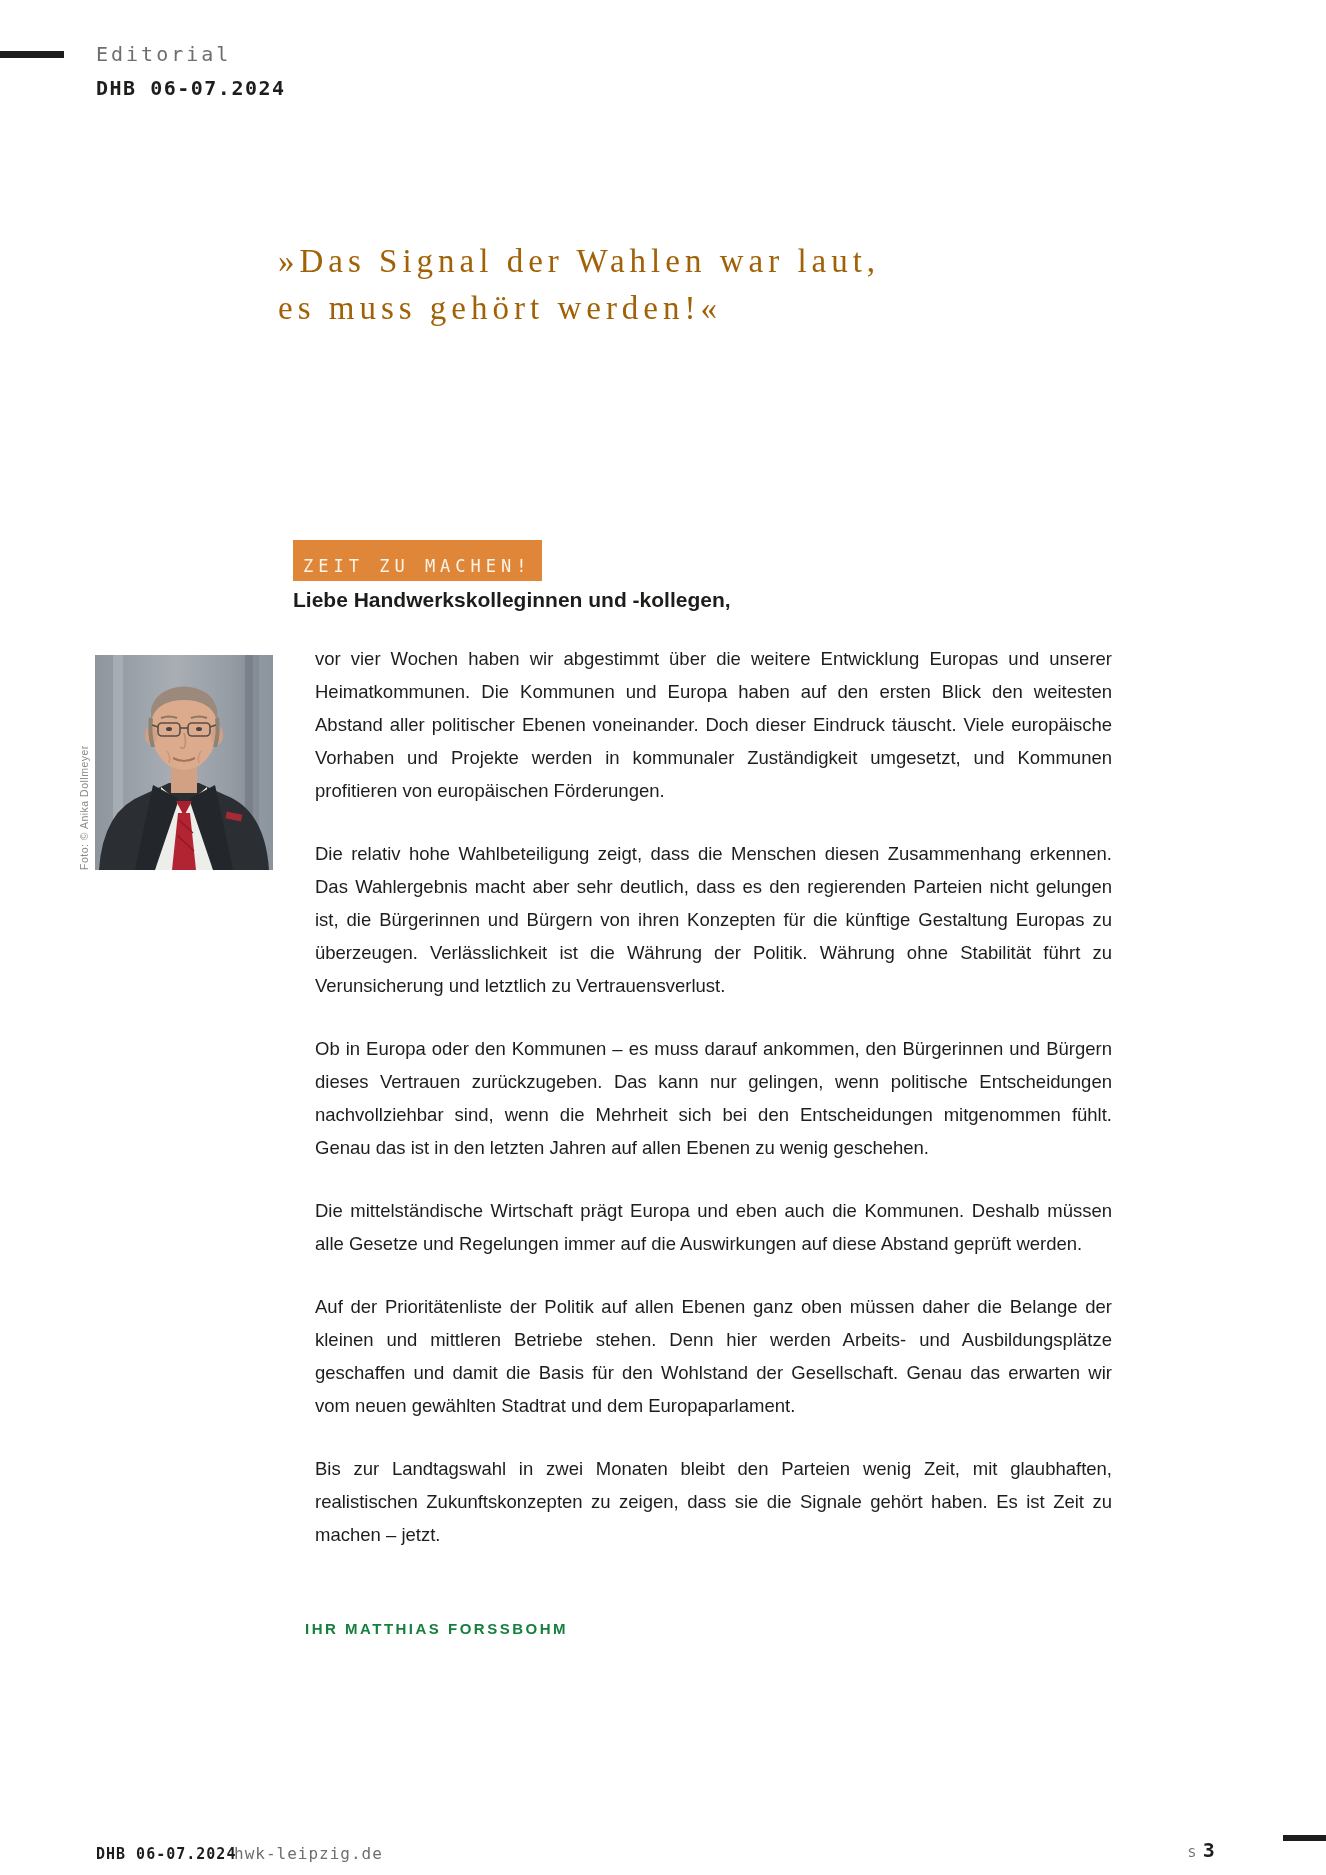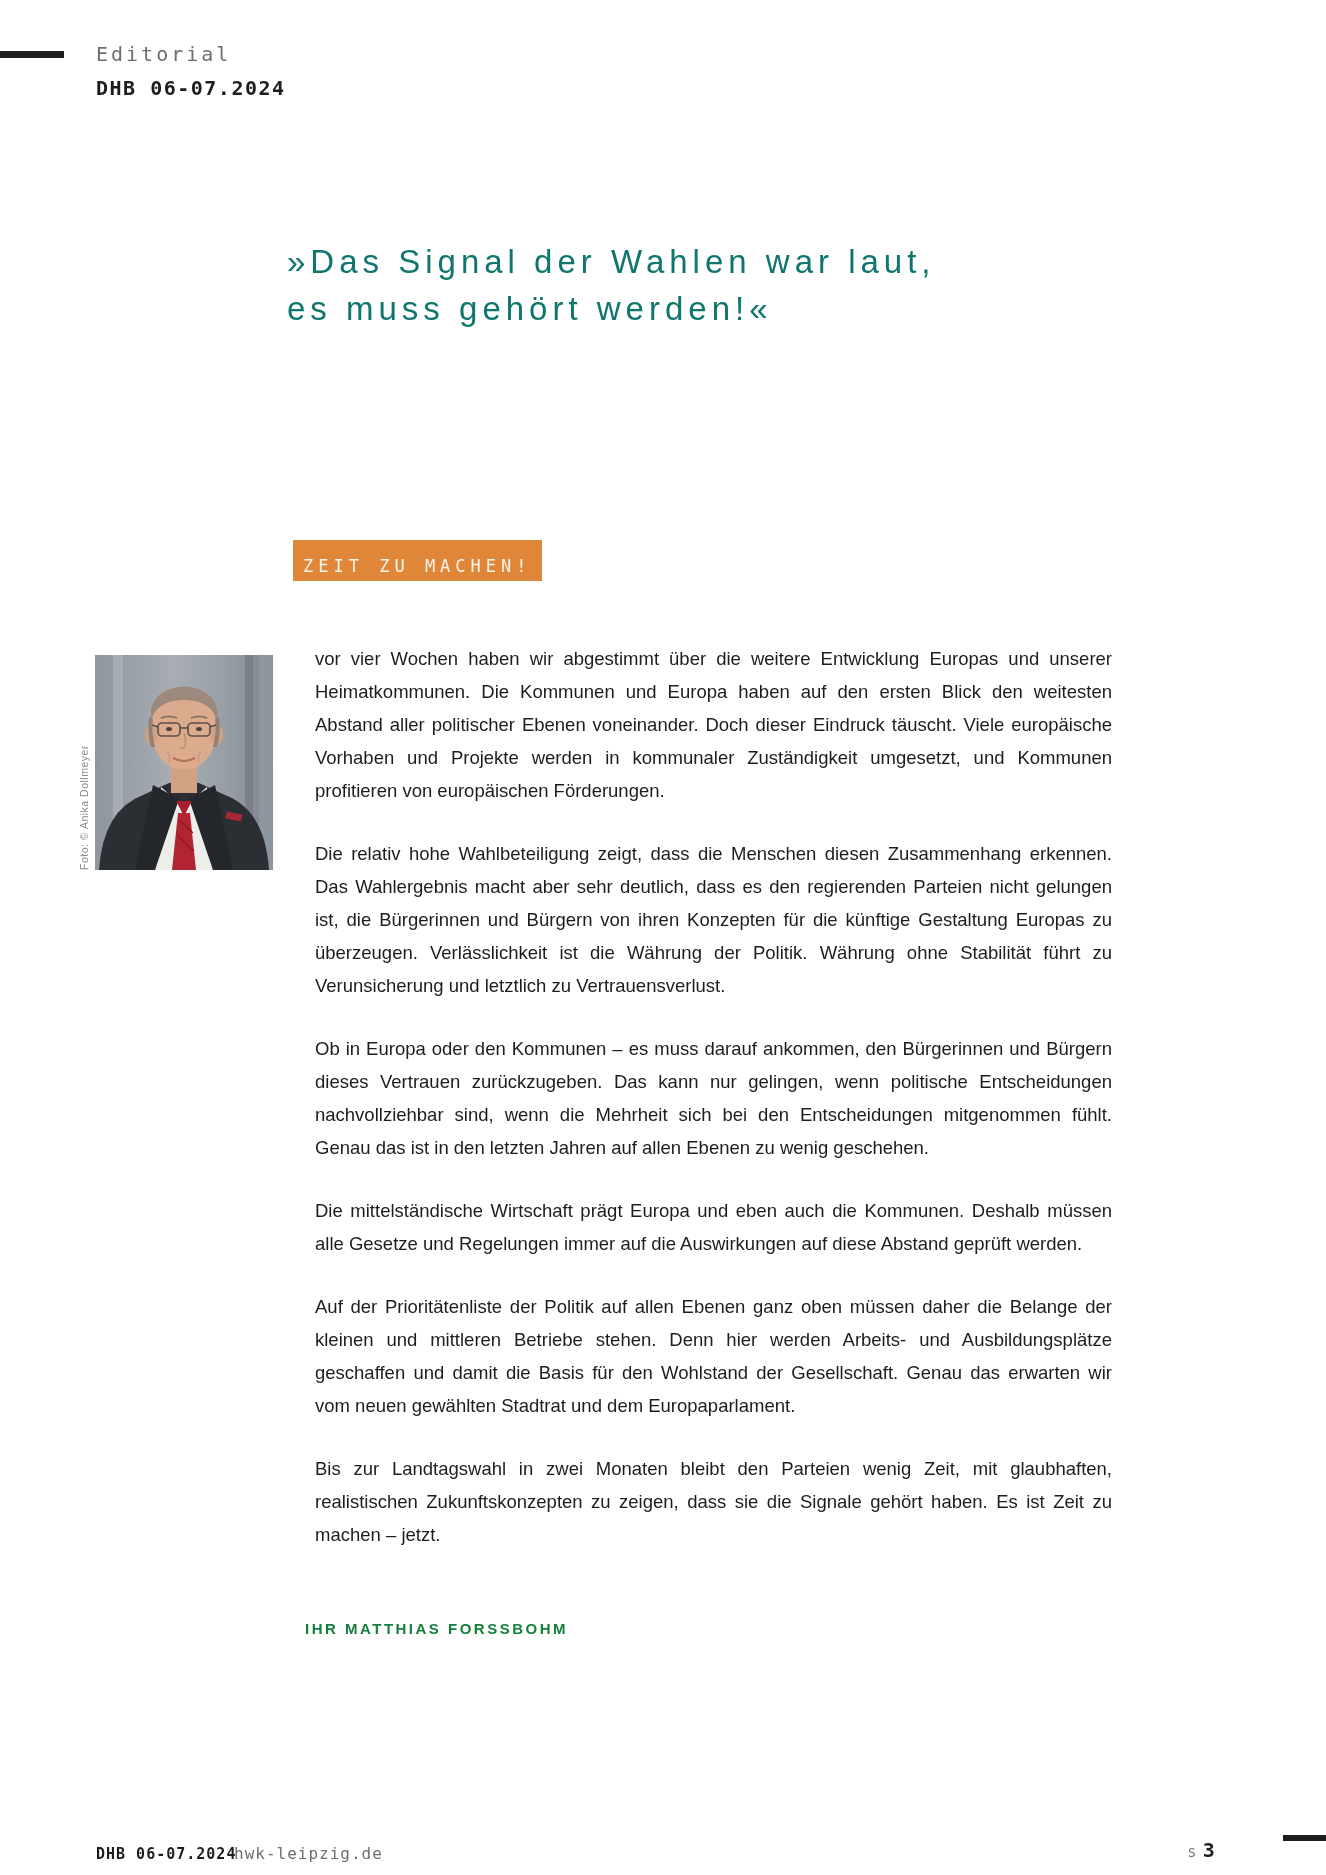--- a/index.html
+++ b/index.html
@@ -35,26 +35,26 @@
     font-family: "DejaVu Sans Mono", monospace;
     font-size: 20px;
     font-weight: bold;
     letter-spacing: 1.5px;
     color: #1d1d1b;
   }
 
   
   .headline {
     position: absolute;
-    left: 287px; top: 238px;
-    font-family: Liberation Sans, sans-serif;
+    left: 278px; top: 238px;
+    font-family: Liberation Serif, serif;
     font-size: 33px;
     line-height: 47px;
     letter-spacing: 5px;
-    color: #0f766e;
+    color: #a16207;
     white-space: nowrap;
   }
 
   
   .badge {
     position: absolute;
     left: 293px; top: 540px;
     display: inline-block;
     background: #df8639;
     color: #fbf4e8;
@@ -168,20 +168,21 @@
   <div class="header-section">Editorial</div>
   <div class="header-issue">DHB 06-07.2024</div>
 
   <div class="headline">
     <div>»Das Signal der Wahlen war laut,</div>
     <div>es muss gehört werden!«</div>
   </div>
 
   <div class="badge">ZEIT ZU MACHEN!</div>
 
+  <div class="salutation">Liebe Handwerkskolleginnen und -kollegen,</div>
 
   <div class="photo-wrap">
     <svg viewBox="0 0 178 215" xmlns="http://www.w3.org/2000/svg">
       <defs>
         <linearGradient id="bg" x1="0" y1="0" x2="1" y2="0">
           <stop offset="0" stop-color="#8f959d"></stop>
           <stop offset="0.45" stop-color="#a8aeb4"></stop>
           <stop offset="0.75" stop-color="#979da5"></stop>
           <stop offset="1" stop-color="#7d838c"></stop>
         </linearGradient>

